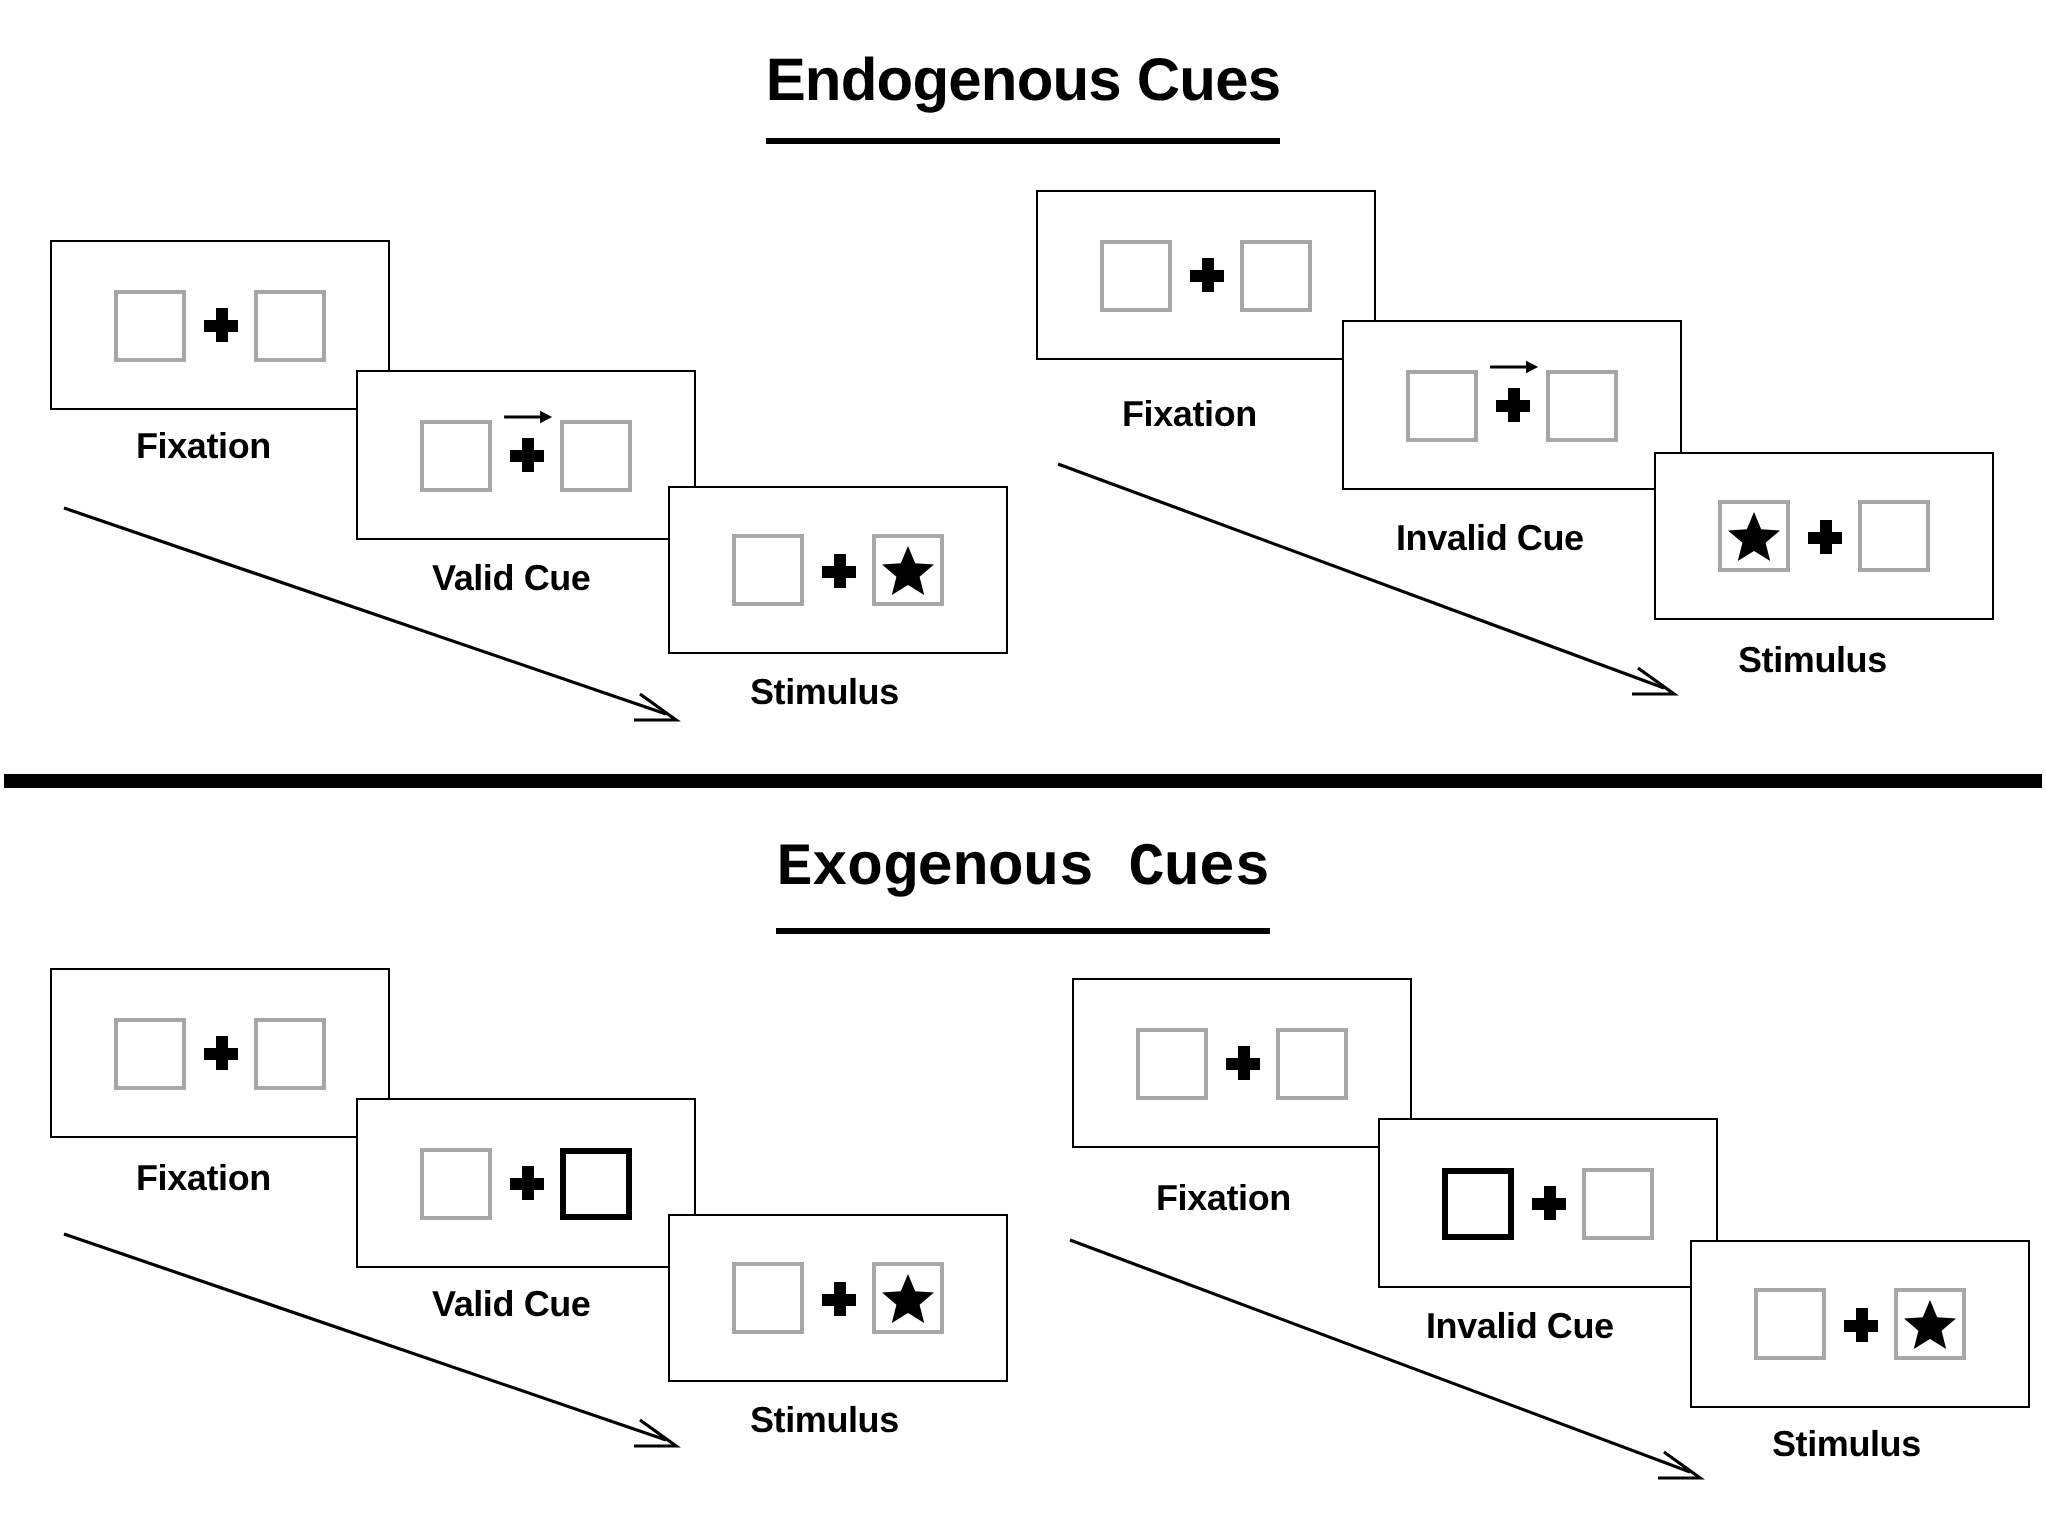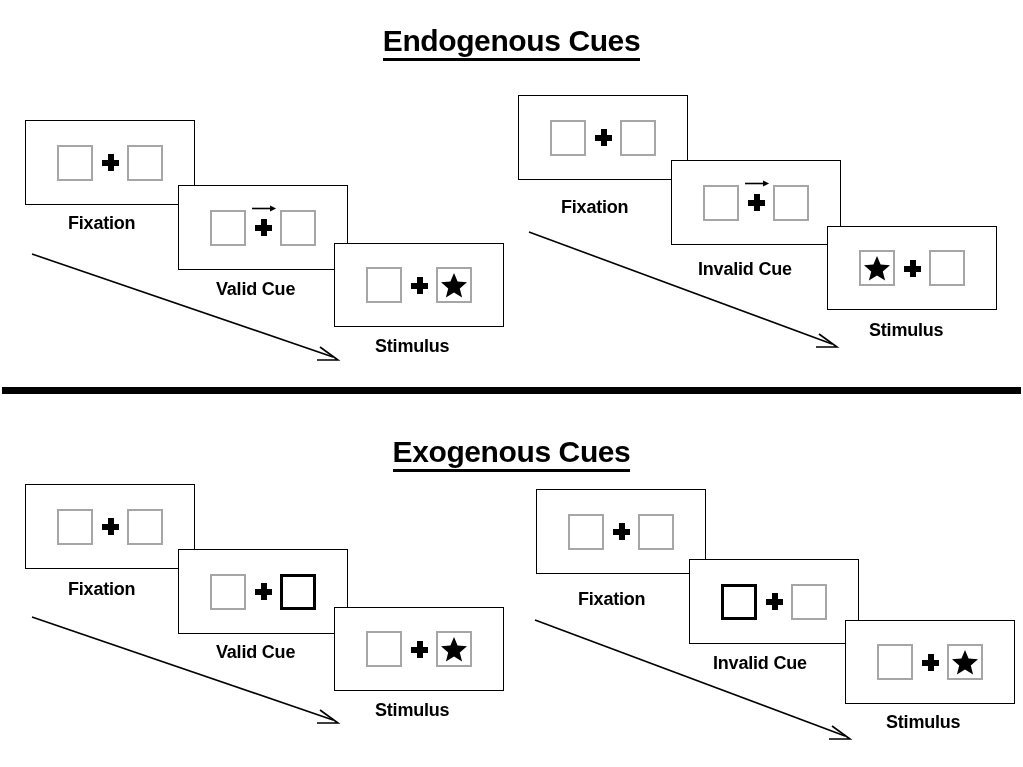--- a/index.html
+++ b/index.html
@@ -22,21 +22,21 @@
     left: 0;
     width: 1023px;
     text-align: center;
     font-size: 30px;
     font-weight: bold;
     letter-spacing: -0.4px;
     color: #000000;
   }
   .section-title span {
     border-bottom: 3px solid #000000;
-    padding-bottom: 1px;
+    padding-bottom: 12px;
     display: inline-block;
     line-height: 1.05;
   }
 
   
   .divider {
     position: absolute;
     background: #000000;
   }
 
@@ -242,21 +242,21 @@
 
 <div class="flow-arrow" style="left:527px; top:228px;">
   <svg width="320" height="128" viewBox="0 0 320 128">
     <line x1="2" y1="4" x2="305" y2="116" stroke="#000" stroke-width="1.6"></line>
     <polyline points="292,106 310,119 289,119" fill="none" stroke="#000" stroke-width="1.6"></polyline>
   </svg>
 </div>
 
 <div class="divider" style="left:2px; top:387px; width:1019px; height:7px;"></div>
 
-<div class="section-title" style="top:435px;">
+<div class="section-title" style="top:418px;font-family:Liberation Mono, monospace;">
   <span>Exogenous Cues</span>
 </div>
 
 <div class="panel" style="left:25px; top:484px; width:170px; height:85px;">
   <div class="panel-row">
     <div class="pbox"></div>
     <div class="fixcross">
       <div class="cross-glyph"></div>
     </div>
     <div class="pbox"></div>

